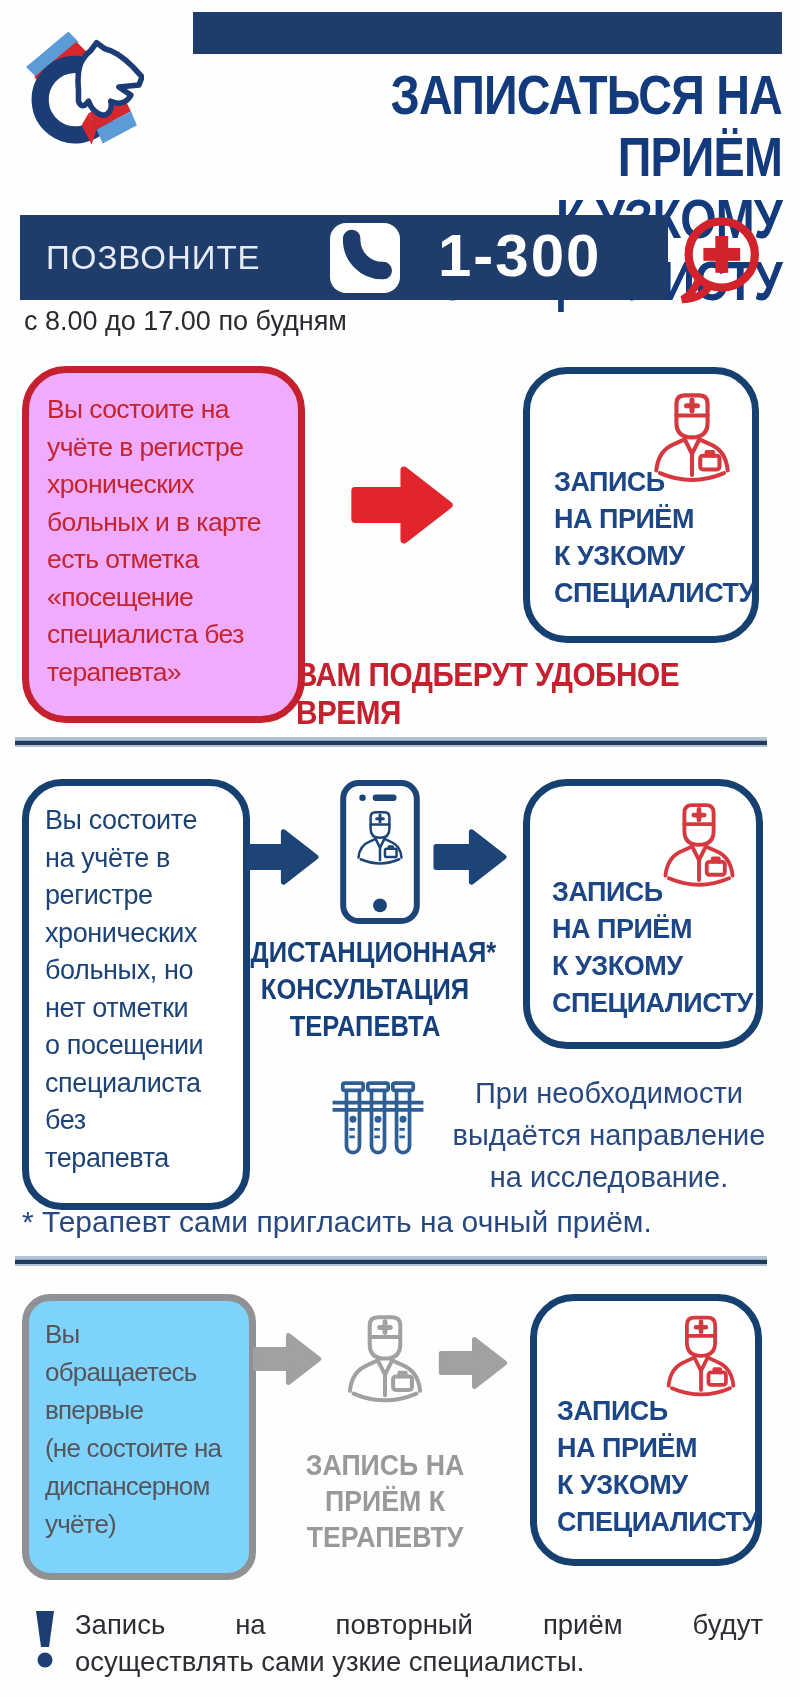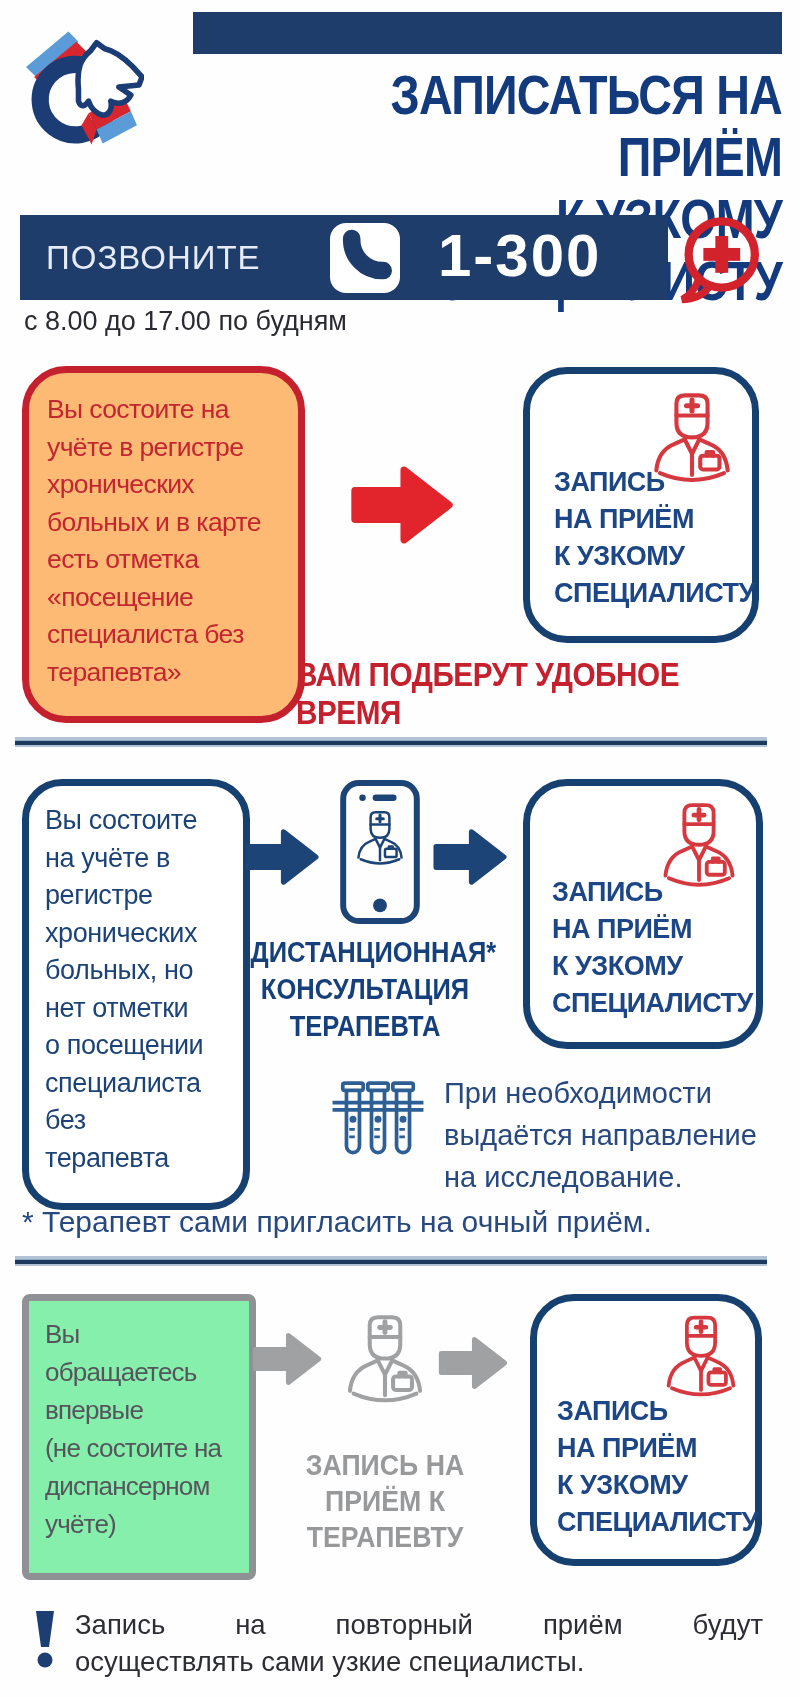--- a/index.html
+++ b/index.html
@@ -14,33 +14,33 @@
          transform:scaleX(0.85);transform-origin:right top;letter-spacing:-1px;}
 
   
   .banner{background:#1e3d6a;display:flex;align-items:center;}
   .call-label{color:#e7ebf7;font-size:33px;font-weight:500;letter-spacing:1px;margin-left:26px;}
   .phone-tile{position:absolute;left:310px;top:8px;width:70px;height:70px;background:#ffffff;border-radius:16px;}
   .phone-number{position:absolute;left:418px;top:6px;color:#ffffff;font-size:60px;font-weight:bold;letter-spacing:2px;}
   .hours{color:#2a2b31;font-size:27px;font-weight:500;}
 
   
-  .rbox{border:7px solid #c5202e;border-radius:44px;background:#fdba74;}
+  .rbox{border:7px solid #c5202e;border-radius:44px;background:#f0abfc;}
   .bbox{border:7px solid #15406f;border-radius:44px;background:#fff;}
-  .gbox{border:7px solid #909194;border-radius:8px;background:#86efac;}
+  .gbox{border:7px solid #909194;border-radius:28px;background:#7dd3fc;}
   .cond-red{color:#c32531;font-size:26.5px;line-height:37.5px;font-weight:500;letter-spacing:-0.6px;}
   .cond-blue{color:#1c4377;font-size:27px;line-height:37.5px;font-weight:500;letter-spacing:-0.4px;}
   .cond-gray{color:#55565c;font-size:26px;line-height:38px;font-weight:500;letter-spacing:-0.8px;}
   .result-label{color:#1c4685;font-size:27px;line-height:37px;font-weight:bold;letter-spacing:-0.5px;}
   .note-red{color:#c4202d;font-size:33px;font-weight:bold;transform:scaleX(0.9);transform-origin:left top;letter-spacing:-0.5px;}
   .step-blue{color:#16407b;font-size:29px;line-height:37px;font-weight:bold;text-align:center;
              transform:scaleX(0.88);transform-origin:center top;}
   .step-gray{color:#98999b;font-size:29px;line-height:36px;font-weight:bold;text-align:center;
              transform:scaleX(0.92);transform-origin:center top;}
-  .info-blue{color:#28497f;font-size:29px;line-height:42px;font-weight:500;}
+  .info-blue{color:#28497f;font-size:29px;line-height:42px;font-weight:500;text-align:center;}
   .footnote{color:#28497f;font-size:30px;font-weight:500;}
 
   .divider{height:10px;background:linear-gradient(180deg,#b3c3d6 0 3px,#8ea9c2 3px 4px,#1e3a5f 4px 8px,#b3c3d6 8px 10px);}
 
   .warn-text{color:#2d2e34;font-size:27.5px;line-height:37px;font-weight:500;}
   .warn-just{text-align:justify;text-align-last:justify;}
 
   .ic-red{color:#d5383e;}
   .ic-blue{color:#1d4476;}
   .ic-gray{color:#a0a1a3;}

